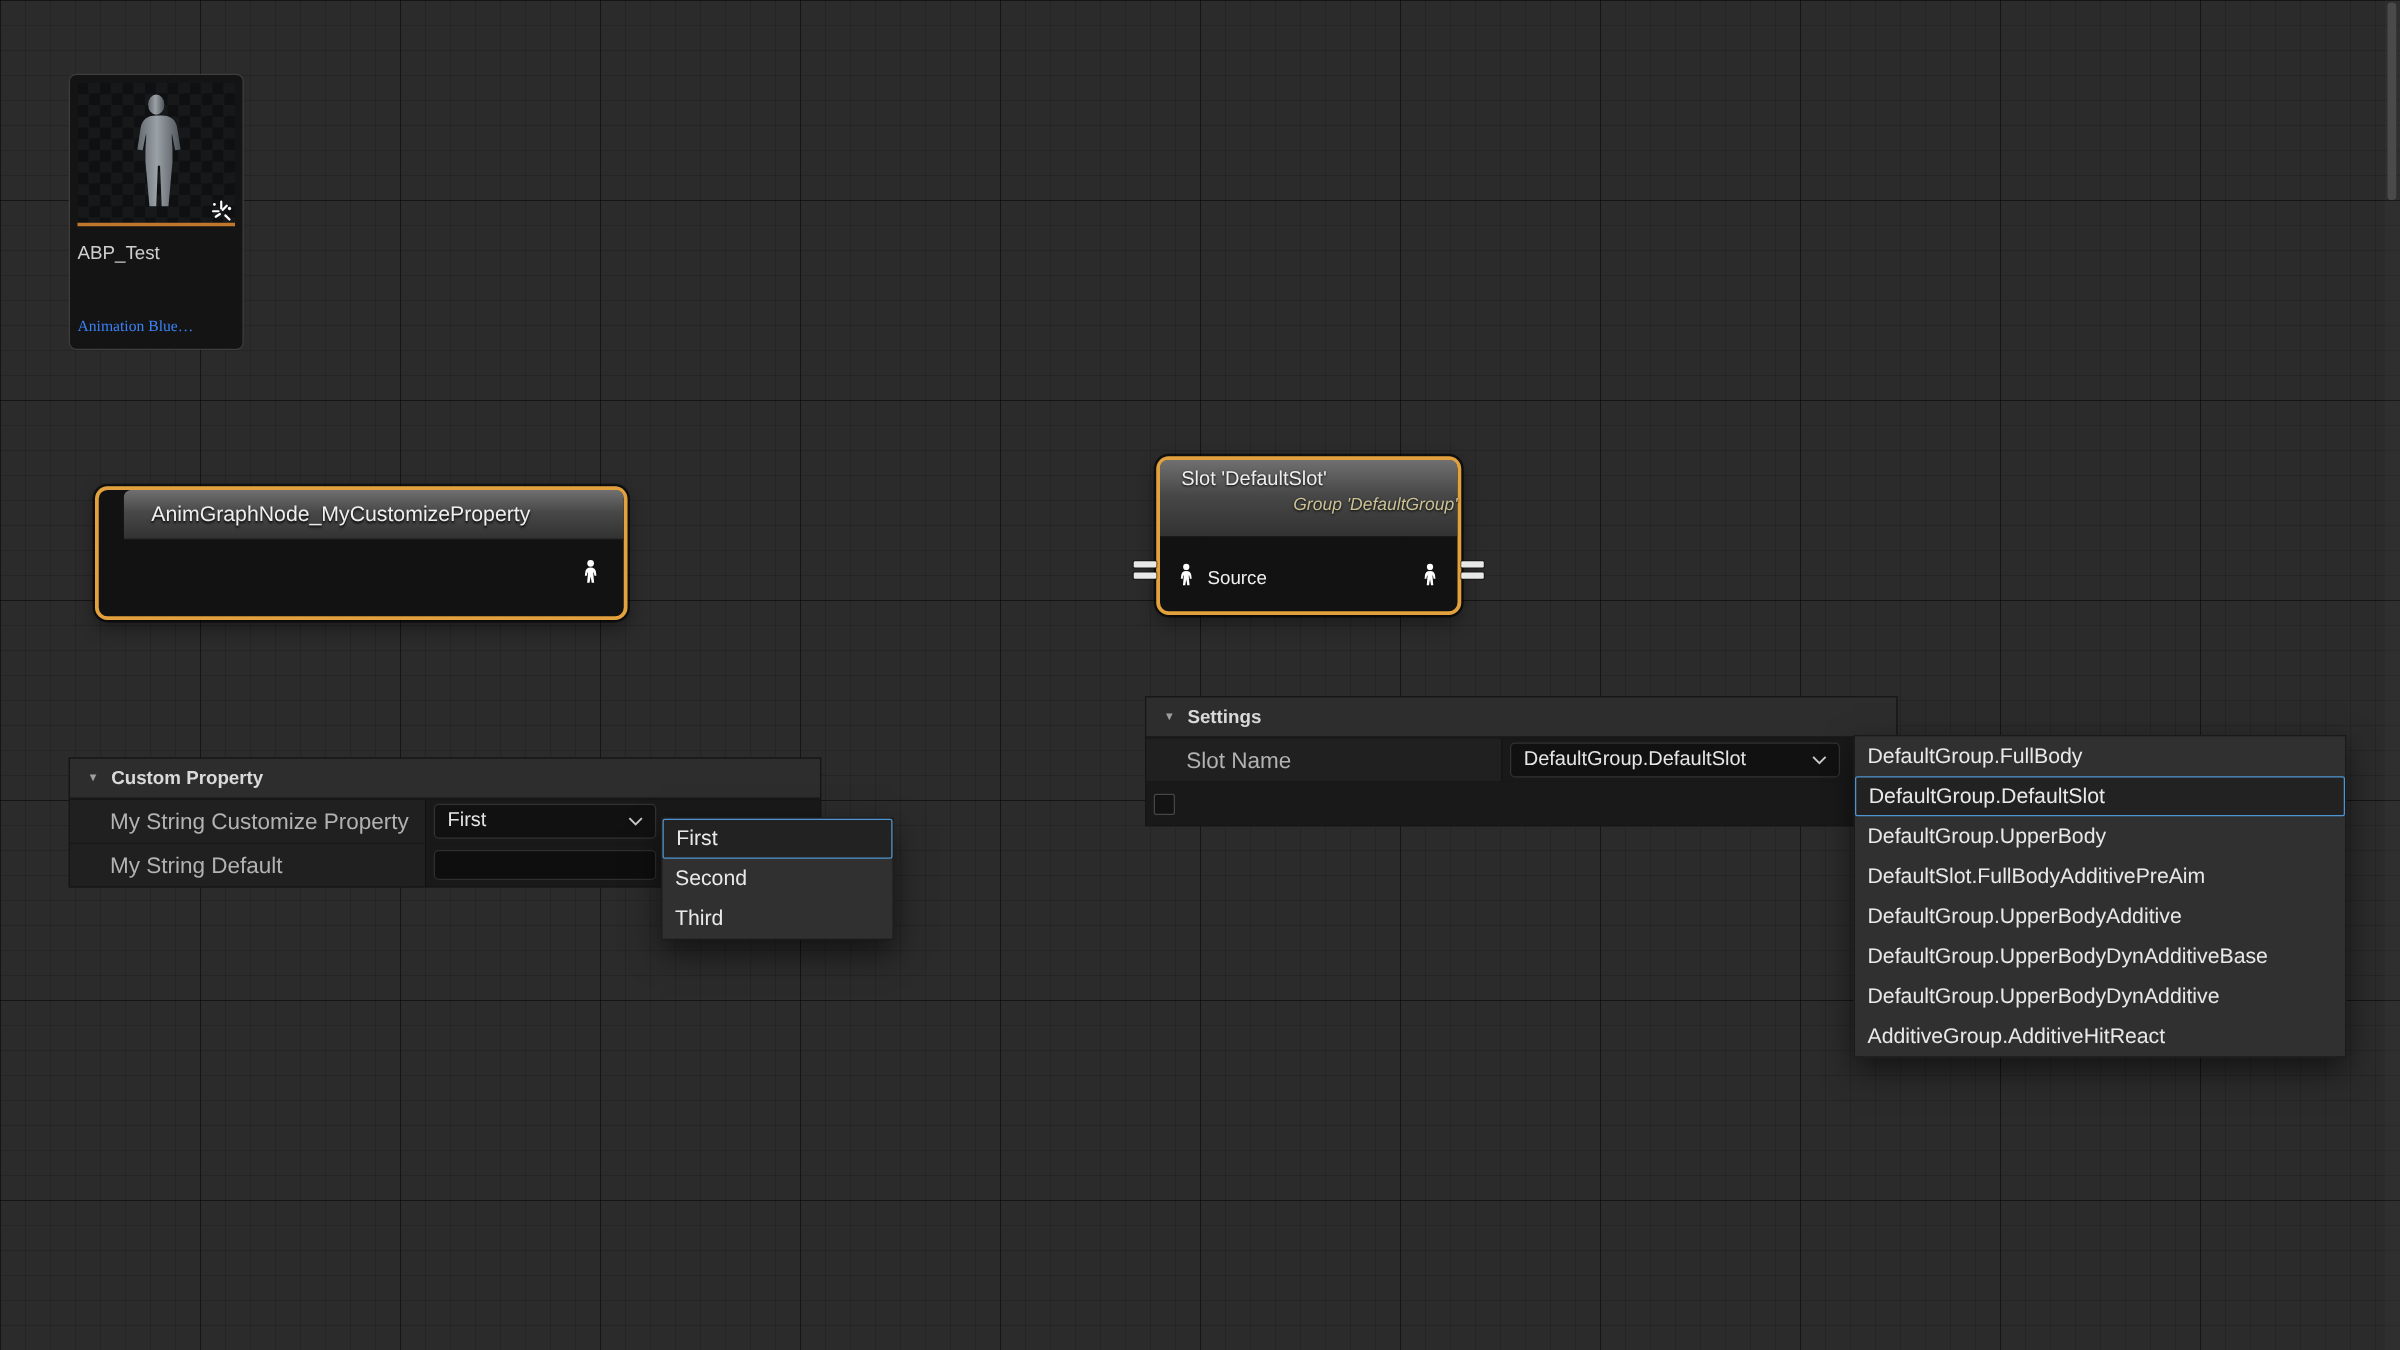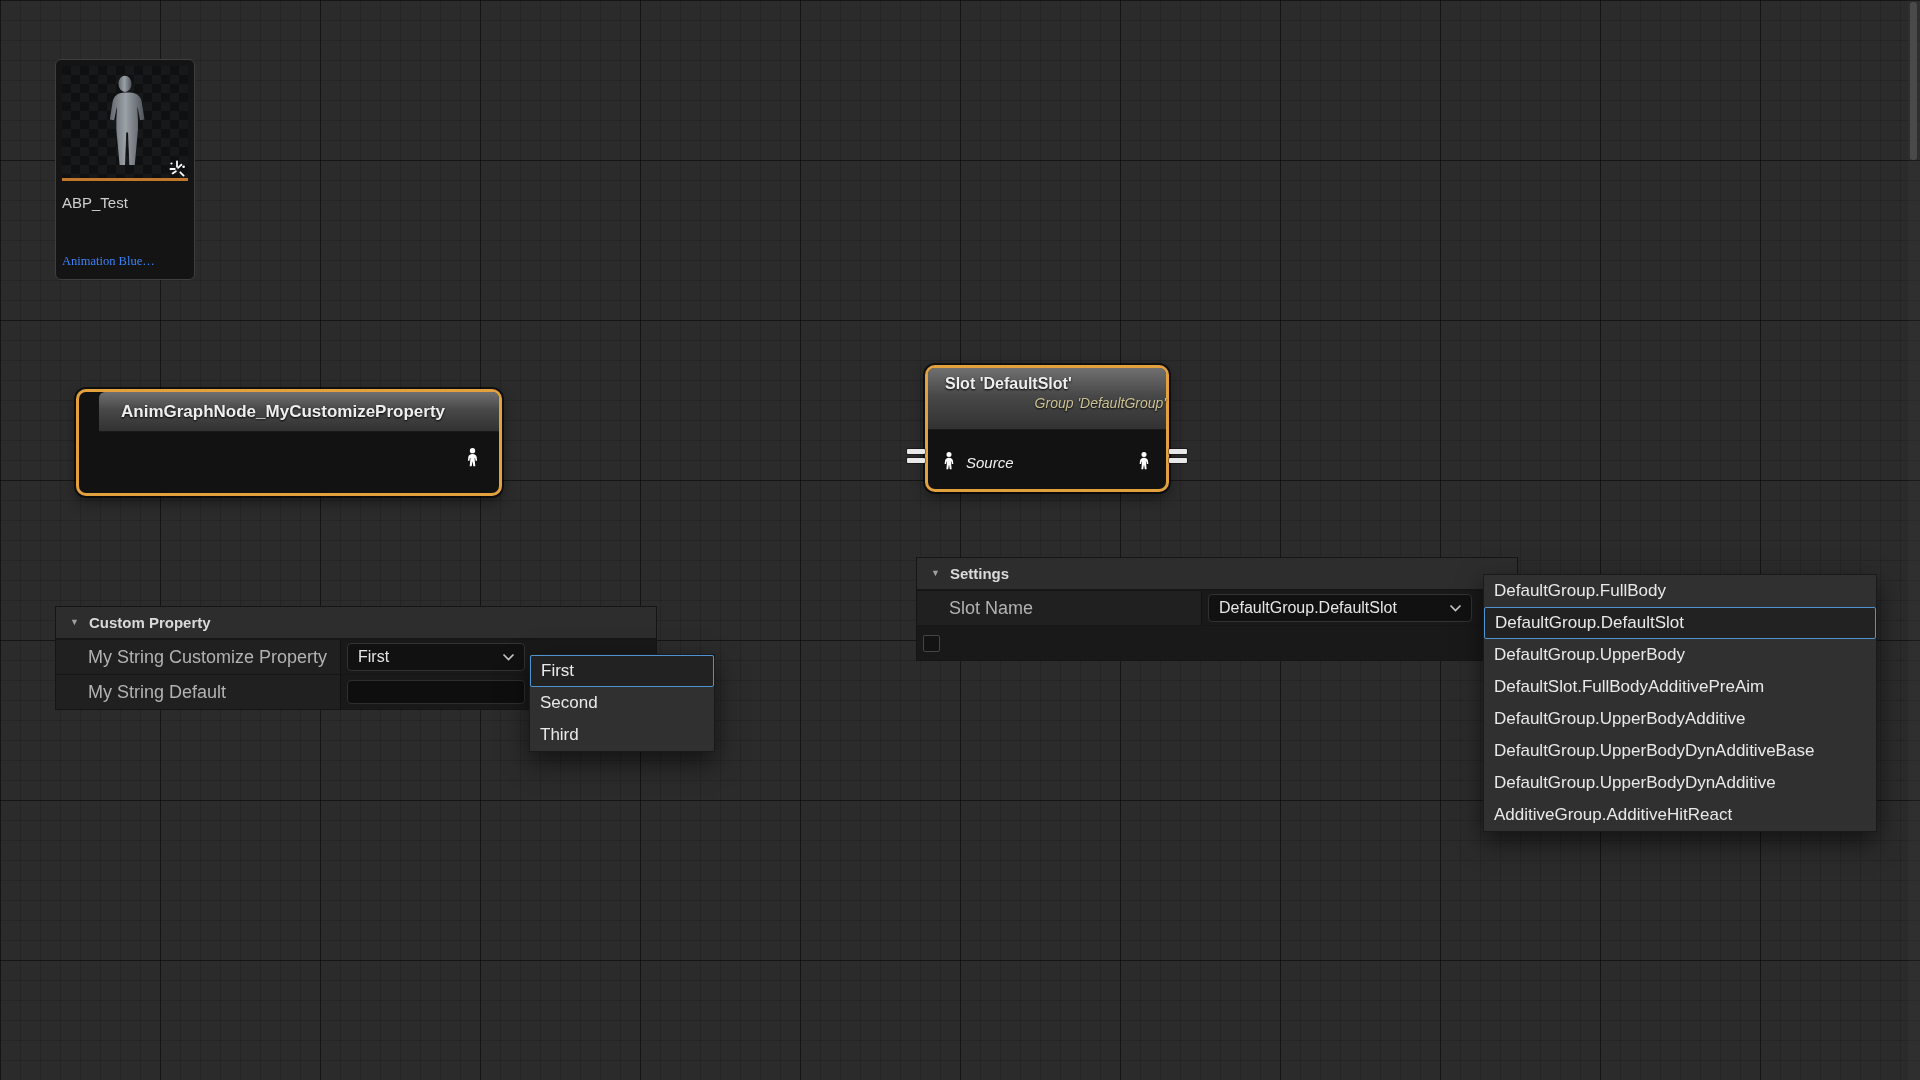--- a/index.html
+++ b/index.html
@@ -38,28 +38,28 @@
   .asset-subtitle { margin-top:auto; margin-bottom:4px; font-size:12.5px; color:#3b82f6;font-family:Liberation Serif, serif; }
 
   
   .node { position:absolute; border:3px solid #e2a13c; border-radius:10px;
           background:rgba(17,17,17,0.95);
           box-shadow:0 0 0 2px rgba(0,0,0,0.6), 0 6px 14px rgba(0,0,0,0.4); z-index:2; }
   .node-header { background:linear-gradient(180deg,#707070 0%,#484848 45%,#323232 100%);
                  border-bottom:1px solid #1a1a1a; border-radius:6px 6px 0 0; }
   .custom-node { left:76px; top:389px; width:426px; height:107px; }
   .custom-node .node-header { height:40px; display:flex; align-items:center; padding-left:22px;margin-left:20px; }
-  .node-title { font-size:17px; font-weight:bold; color:#efefef; text-shadow:0 1px 2px #000; }
+  .node-title { font-size:17px; font-weight:normal; color:#efefef; text-shadow:0 1px 2px #000; }
   .custom-node .node-body { position:relative; height:58px; }
   .custom-node .pose-pin-right { position:absolute; right:18px; top:15px; }
 
   .slot-node { left:925px; top:365px; width:244px; height:127px; }
   .slot-node .node-header { height:62px; padding:7px 0 0 17px; }
   .node-subtitle { font-size:14px; font-style:italic; color:#cbc295; text-shadow:0 1px 2px #000; margin-top:2px;text-align:right; }
-  .slot-node .node-body { display:flex; align-items:center; padding:8px 14px 0 13px; height:56px;font-style:italic; }
+  .slot-node .node-body { display:flex; align-items:center; padding:8px 14px 0 13px; height:56px; }
   .source-label { margin-left:9px; font-size:15px; color:#f0f0f0; }
   .slot-node .pose-pin-out { margin-left:auto; }
 
   .stub { position:absolute; width:18px; height:14px; display:flex;
           flex-direction:column; justify-content:space-between; }
   .stub i { display:block; height:5px; background:#e8e8e8; border-radius:1px;
             box-shadow:0 0 0 1px rgba(0,0,0,0.35); }
   .stub.left  { left:-21px; top:81px; }
   .stub.right { right:-21px; top:81px; }
 
@@ -89,21 +89,21 @@
               border-radius:2px; cursor:pointer; }
 
   
   .popup { position:absolute; background:#303030; border:1px solid #1a1a1a;
            box-shadow:0 10px 24px rgba(0,0,0,0.55); z-index:10; }
   .popup-item { height:32px; display:flex; align-items:center; padding:0 10px;
                 color:#e9e9e9; font-size:17px; white-space:nowrap; cursor:pointer; }
   .popup-item.selected { border:1px solid #4f94d0; border-radius:2px;
                          background:rgba(0,0,0,0.28); }
   .popup-string { left:529px; top:654px; width:186px; }
-  .popup-slot { left:1483px; top:574px; width:394px; }
+  .popup-slot { left:1483px; top:588px; width:394px; }
 </style>
 </head>
 <body>
 
 <div class="canvas">
 
   <div class="vscroll-track"></div>
   <div class="vscroll-thumb"></div>
 
   <div class="asset-card">

